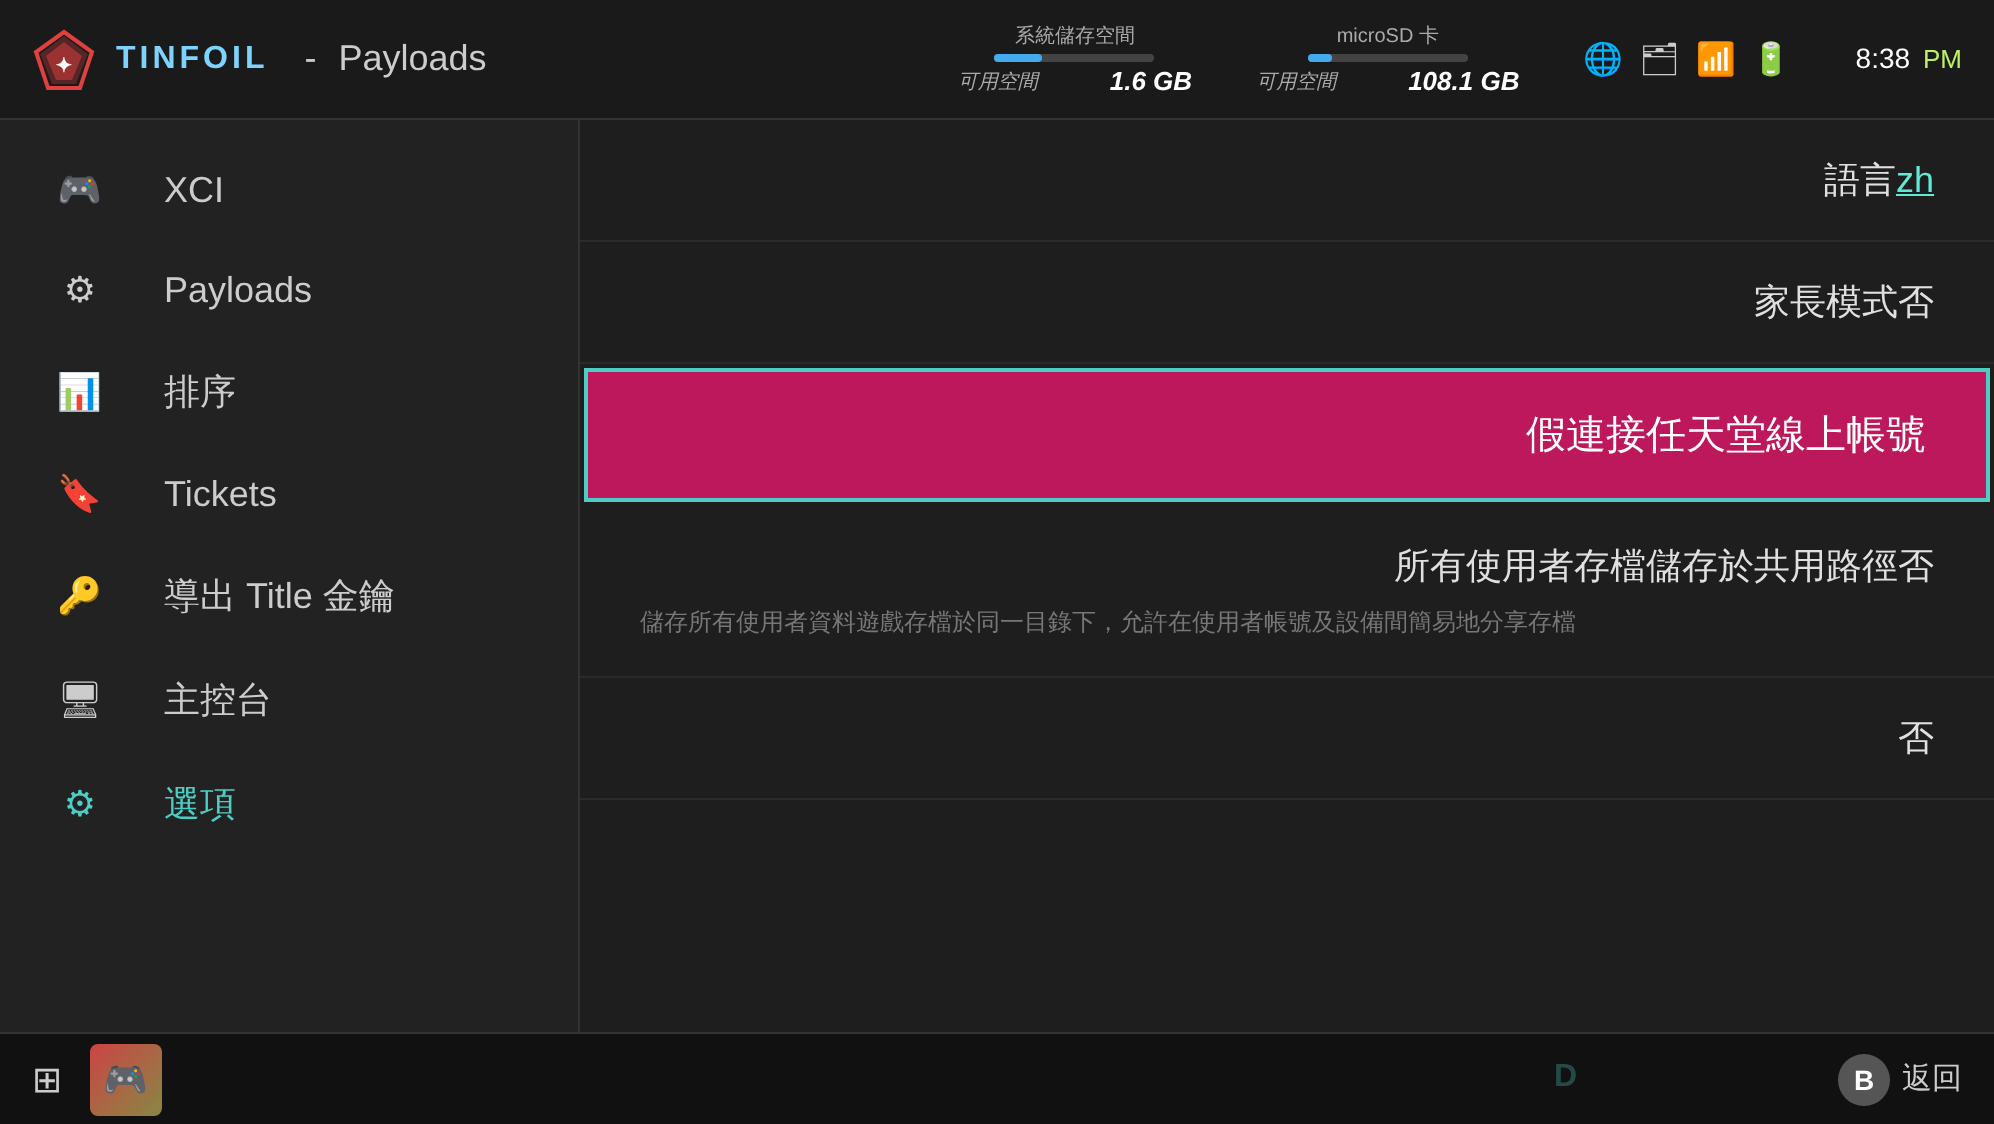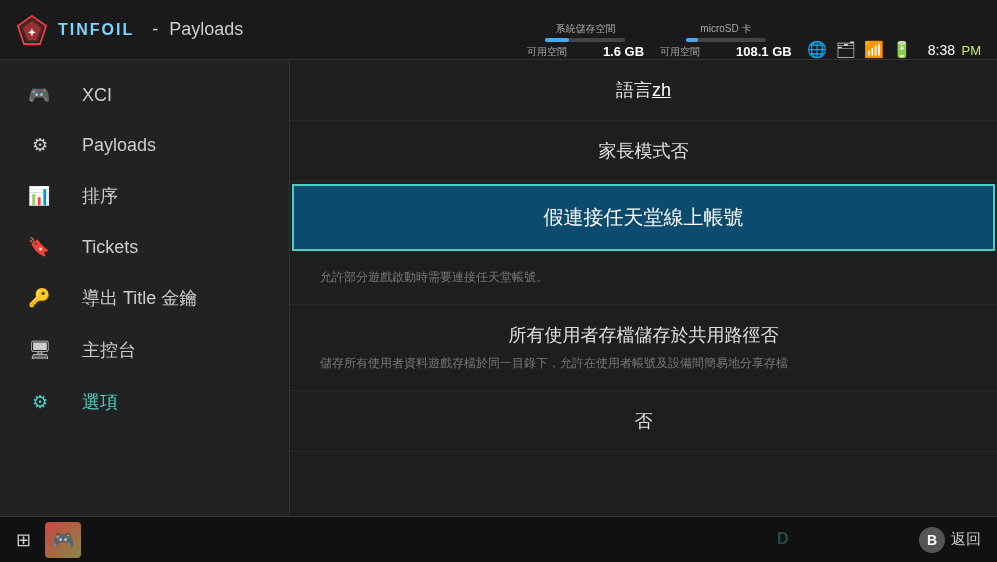--- a/index.html
+++ b/index.html
@@ -42,22 +42,22 @@
       font-size: 18px;
       color: #ccc;
       margin-left: 8px;
     }
     .header-right {
       position: absolute;
       right: 16px;
       top: 0;
       height: 100%;
       display: flex;
-      align-items: flex-end;
-      gap: 16px;
+      align-items: center;
+      gap: 32px;
     }
     .storage-block {
       display: flex;
       flex-direction: column;
       align-items: center;
       font-size: 11px;
     }
     .storage-label {
       color: #aaa;
       font-size: 10px;
@@ -82,20 +82,21 @@
       margin-left: 32px;
     }
     .storage-available {
       color: #aaa;
       font-size: 10px;
     }
     .storage-row {
       display: flex;
       align-items: flex-end;
       gap: 4px;
+      font-style: italic;
     }
     .clock {
       font-size: 14px;
       color: #fff;
       font-weight: normal;
     }
     .clock-ampm {
       font-size: 13px;
       color: #bef264;
       margin-left: 2px;
@@ -164,43 +165,43 @@
       border-radius: 3px;
     }
 
     .setting-item {
       padding: 18px 30px;
       border-bottom: 1px solid #2a2a2a;
       position: relative;
     }
     .setting-item.highlighted {
       border: 2px solid #4ecdc4;
-      background: #0c4a6e;
+      background: #be185d;
       margin: 2px;
     }
     .setting-header {
       display: flex;
-      justify-content: center;
+      justify-content: flex-end;
       align-items: center;
     }
     .setting-title {
       font-size: 18px;
       color: #e0e0e0;
       font-weight: normal;
     }
     .setting-title.highlighted-text {
       color: #fff;
       font-size: 20px;
     }
     .setting-value {
       font-size: 18px;
       color: #e0e0e0;
     }
     .setting-value.teal {
-      color: #ffffff;
+      color: #5eead4;
       text-decoration: underline;
     }
     .setting-desc {
       font-size: 12px;
       color: #777;
       margin-top: 8px;
     }
 
     
     .footer {
@@ -364,23 +365,20 @@
       </div>
     </div>
 
     <div class="setting-item highlighted">
       <div class="setting-header">
         <span class="setting-title highlighted-text">假連接任天堂線上帳號</span>
         <span class="setting-value"></span>
       </div>
     </div>
 
-    <div class="setting-item" style="border-top: none; padding-top: 8px;">
-      <div class="setting-desc">允許部分遊戲啟動時需要連接任天堂帳號。</div>
-    </div>
 
     <div class="setting-item">
       <div class="setting-header">
         <span class="setting-title">所有使用者存檔儲存於共用路徑</span>
         <span class="setting-value">否</span>
       </div>
       <div class="setting-desc">儲存所有使用者資料遊戲存檔於同一目錄下，允許在使用者帳號及設備間簡易地分享存檔</div>
     </div>
 
     <div class="setting-item">

